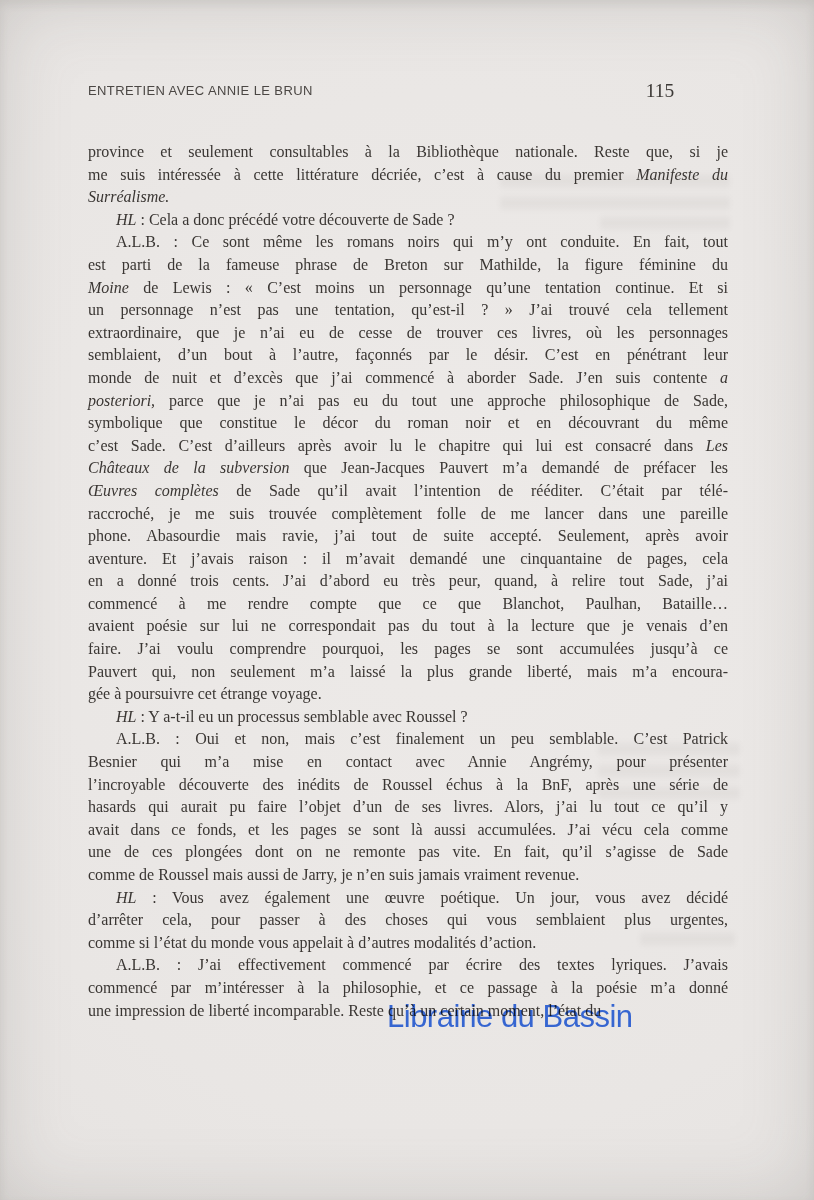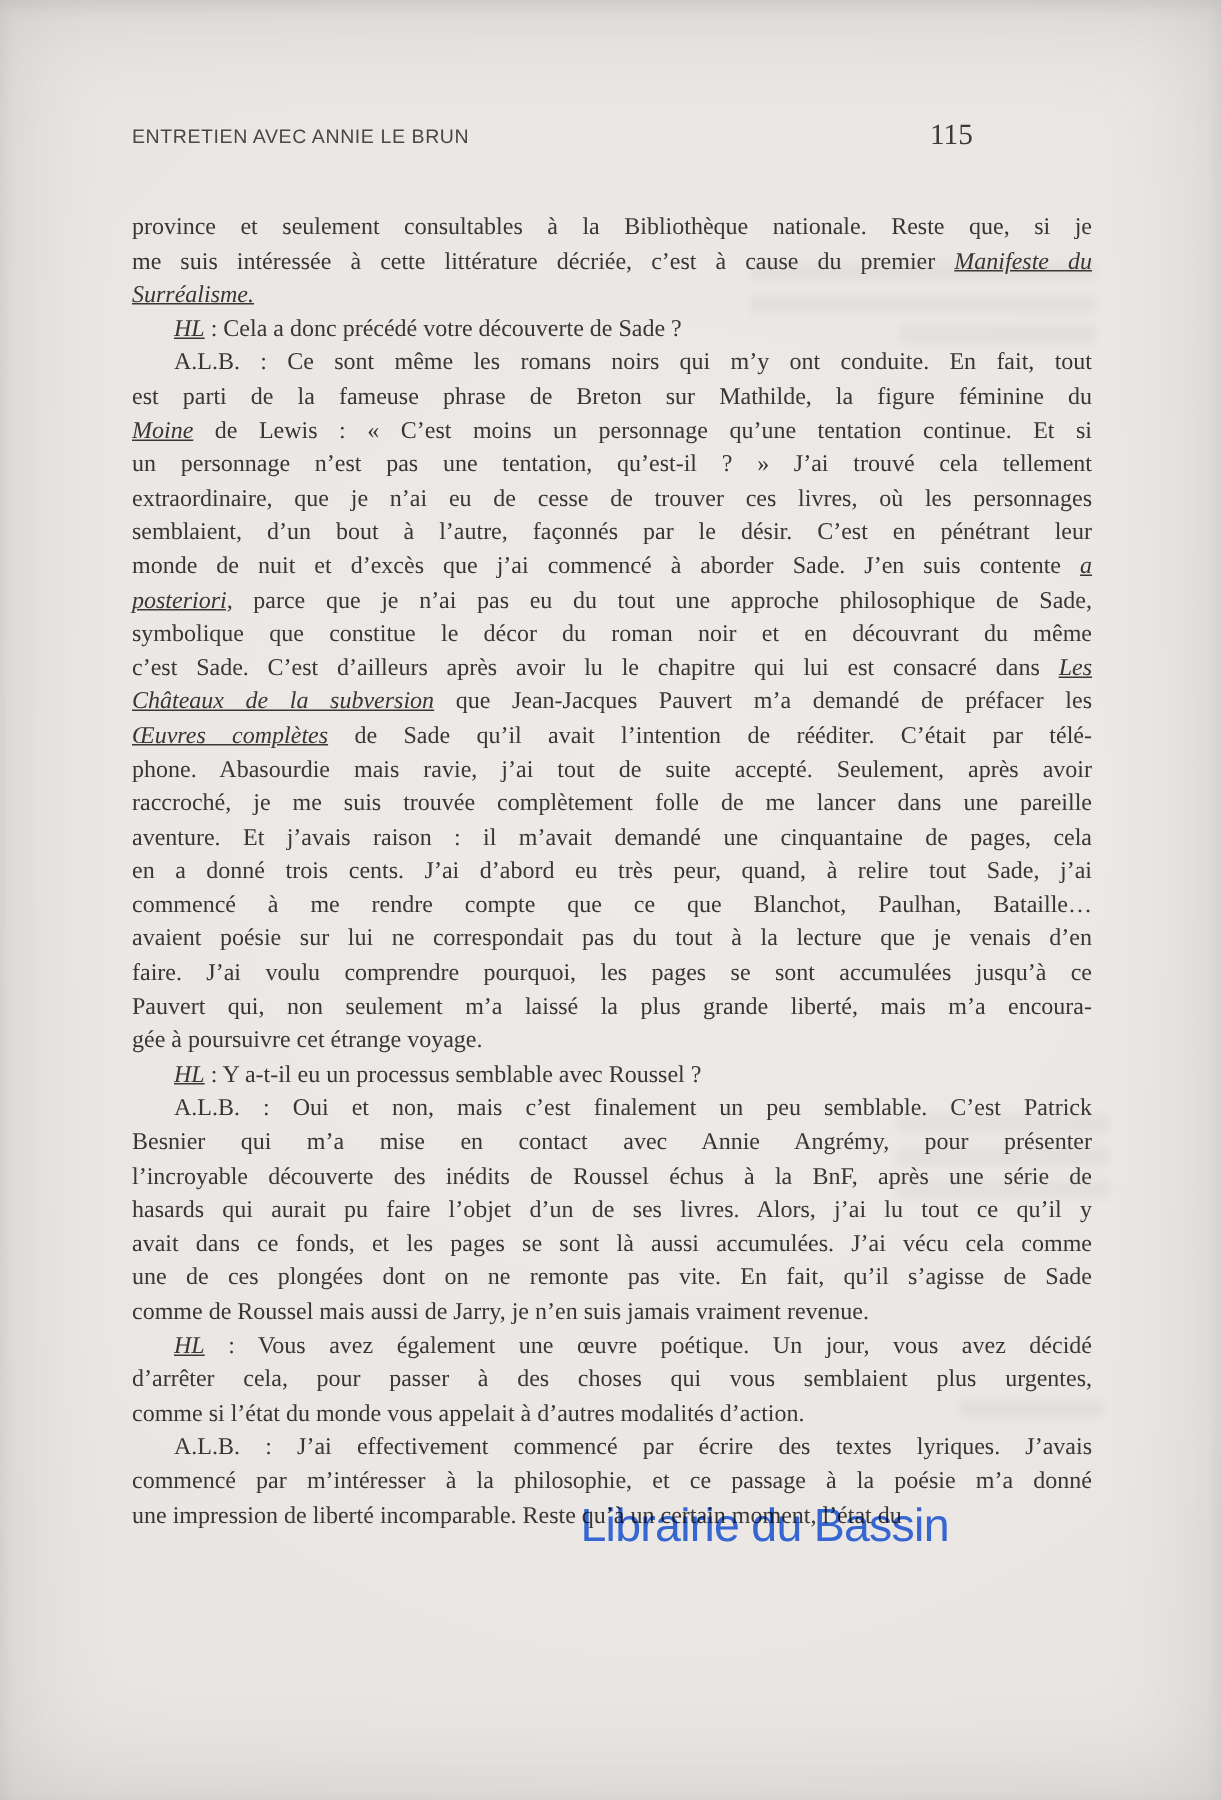--- a/index.html
+++ b/index.html
@@ -13,36 +13,36 @@
     font-family:"Liberation Serif", serif;
   }
 
   .running-header {
     position:absolute; left:88px; top:83px;
     font-family:"Liberation Sans", sans-serif;
     font-size:13px; letter-spacing:0.4px; color:#4b4744;
   }
 
   .page-number {
-    position:absolute; left:620px; top:80px; width:80px; text-align:left;
+    position:absolute; left:620px; top:80px; width:80px; text-align:center;
     font-family:"Liberation Serif", serif;
     font-size:19.5px; color:#3c3936;
   }
 
   .text-block {
     position:absolute; left:88px; top:141px; width:640px;
     font-size:16px; line-height:22.6px; color:#3a3633;
   }
 
   .para { margin:0; }
   .para.indent .line:first-child { text-indent:28px; }
   .line { width:640px; }
   .line.j { text-align:justify; text-align-last:justify; }
   .line.last { text-align:left; text-align-last:left; }
-  .line i { font-style:italic;text-decoration:underline; }
+  .line i { font-style:italic; }
 
   .watermark {
     position:absolute; left:387px; top:999px;
     font-family:"Liberation Sans", sans-serif;
     font-size:31px; letter-spacing:-0.5px; white-space:nowrap;
     mix-blend-mode:multiply; opacity:0.92;
   }
 
   
   .bleed {
@@ -80,22 +80,22 @@
         <div class="line j"><i>Moine</i><span> de Lewis : « C’est moins un personnage qu’une tentation continue. Et si</span></div>
         <div class="line j"><span>un personnage n’est pas une tentation, qu’est-il ? » J’ai trouvé cela tellement</span></div>
         <div class="line j"><span>extraordinaire, que je n’ai eu de cesse de trouver ces livres, où les personnages</span></div>
         <div class="line j"><span>semblaient, d’un bout à l’autre, façonnés par le désir. C’est en pénétrant leur</span></div>
         <div class="line j"><span>monde de nuit et d’excès que j’ai commencé à aborder Sade. J’en suis contente </span><i>a</i></div>
         <div class="line j"><i>posteriori,</i><span> parce que je n’ai pas eu du tout une approche philosophique de Sade,</span></div>
         <div class="line j"><span>symbolique que constitue le décor du roman noir et en découvrant du même</span></div>
         <div class="line j"><span>c’est Sade. C’est d’ailleurs après avoir lu le chapitre qui lui est consacré dans </span><i>Les</i></div>
         <div class="line j"><i>Châteaux de la subversion</i><span> que Jean-Jacques Pauvert m’a demandé de préfacer les</span></div>
         <div class="line j"><i>Œuvres complètes</i><span> de Sade qu’il avait l’intention de rééditer. C’était par télé-</span></div>
+        <div class="line j"><span>raccroché, je me suis trouvée complètement folle de me lancer dans une pareille</span></div>
         <div class="line j"><span>phone. Abasourdie mais ravie, j’ai tout de suite accepté. Seulement, après avoir</span></div>
-        <div class="line j"><span>raccroché, je me suis trouvée complètement folle de me lancer dans une pareille</span></div>
         <div class="line j"><span>aventure. Et j’avais raison : il m’avait demandé une cinquantaine de pages, cela</span></div>
         <div class="line j"><span>en a donné trois cents. J’ai d’abord eu très peur, quand, à relire tout Sade, j’ai</span></div>
         <div class="line j"><span>commencé à me rendre compte que ce que Blanchot, Paulhan, Bataille…</span></div>
         <div class="line j"><span>avaient poésie sur lui ne correspondait pas du tout à la lecture que je venais d’en</span></div>
         <div class="line j"><span>faire. J’ai voulu comprendre pourquoi, les pages se sont accumulées jusqu’à ce</span></div>
         <div class="line j"><span>Pauvert qui, non seulement m’a laissé la plus grande liberté, mais m’a encoura-</span></div>
         <div class="line last"><span>gée à poursuivre cet étrange voyage.</span></div>
       </div>
       <div class="para indent">
         <div class="line last"><i>HL</i><span> : Y a-t-il eu un processus semblable avec Roussel ?</span></div>

